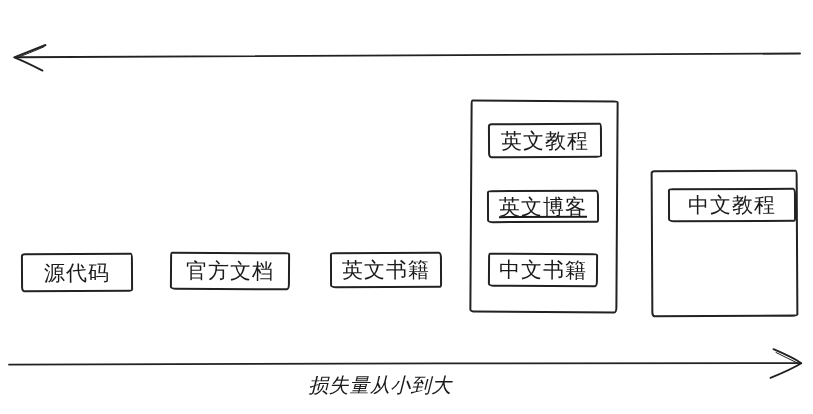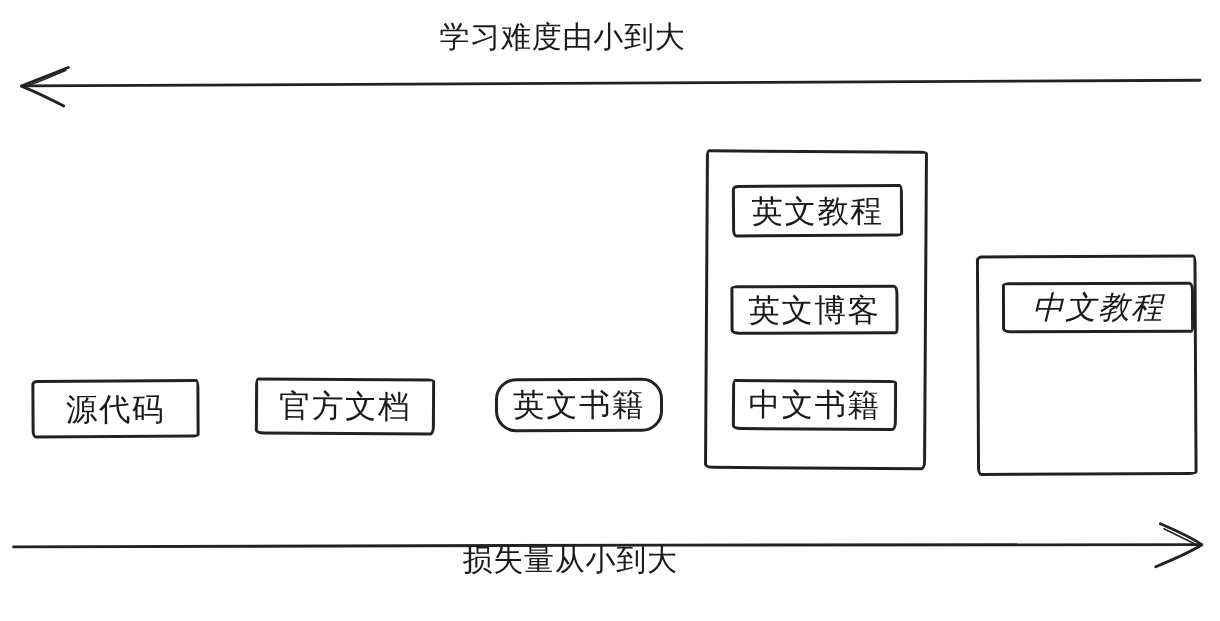--- a/index.html
+++ b/index.html
@@ -28,21 +28,21 @@
   }
   .axis-label{
     position:absolute;
     font-size:20px;
     letter-spacing:0.5px;
     color:var(--text);
     white-space:nowrap;
     text-align:center;
   }
   .axis-label.top{ left:270px; top:11px; width:210px; }
-  .axis-label.bottom{ left:280px; top:360px; width:200px; }
+  .axis-label.bottom{ left:280px; top:372px; width:200px;font-style:italic; }
 
   .node{
     position:absolute;
     border:2px solid var(--stroke);
     display:flex;
     align-items:center;
     justify-content:center;
     background:var(--background);
     font-size:21px;
     letter-spacing:1px;
@@ -54,50 +54,49 @@
     background:var(--background);
   }
   
   .r1{border-radius:4px 2px 6px 3px / 3px 6px 2px 5px; transform:rotate(-0.3deg);}
   .r2{border-radius:2px 5px 3px 6px / 5px 2px 6px 3px; transform:rotate(0.35deg);}
   .r3{border-radius:5px 3px 2px 6px / 2px 6px 4px 3px; transform:rotate(-0.2deg);}
 
   
   .node-source-code   { left:21px;  top:253px; width:112px; height:39px; }
   .node-official-docs { left:170px; top:252px; width:120px; height:38px; }
-  .node-english-books { left:330px; top:252px; width:112px; height:36px;border-radius:14px; }
+  .node-english-books { left:330px; top:252px; width:112px; height:36px; }
 
   .group-english { left:470px; top:100px; width:148px; height:213px; }
   .node-english-tutorials { left:488px; top:123px; width:114px; height:35px; }
-  .node-english-blogs     { left:487px; top:190px; width:112px; height:33px; }
+  .node-english-blogs     { left:487px; top:190px; width:112px; height:33px;text-decoration:underline; }
   .node-chinese-books     { left:488px; top:253px; width:110px; height:34px; }
 
   .group-chinese { left:651px; top:170px; width:147px; height:147px; }
-  .node-chinese-tutorials { left:668px; top:188px; width:128px; height:34px;font-style:italic; }
+  .node-chinese-tutorials { left:668px; top:188px; width:128px; height:34px; }
   .node-chinese-blogs     { left:668px; top:255px; width:112px; height:33px; }
 </style>
 </head>
 <body>
 
 <div class="canvas">
 
   <svg class="arrow-layer" viewBox="0 0 813 414" fill="none" stroke="currentColor" stroke-width="1.9" stroke-linecap="round" stroke-linejoin="round">
     <g>
       <path d="M 800 53.5 C 560 55.2, 300 56.4, 17 57.3"></path>
       <path d="M 45.5 45 C 33 50, 21.5 54.5, 14.2 57.4 C 22 60.4, 32 65.3, 42.5 70.6"></path>
       <path d="M 44 46.8 C 36 50.2, 28 53.6, 20 56.6" stroke-width="1"></path>
     </g>
     <g>
       <path d="M 9 364.6 C 250 363.8, 550 362.9, 801 363.1"></path>
       <path d="M 773.5 349.2 Q 793 357.5 801.3 363.2 Q 791 369.5 770.5 377.8"></path>
       <path d="M 776 352.5 Q 788 358.5 797 362.8" stroke-width="1"></path>
     </g>
   </svg>
 
-  <div class="axis-label top">学习难度由小到大</div>
 
   <div class="axis-label bottom">损失量从小到大</div>
 
   <div class="node node-source-code r1">
     <span>源代码</span>
   </div>
 
   <div class="node node-official-docs r2">
     <span>官方文档</span>
   </div>

